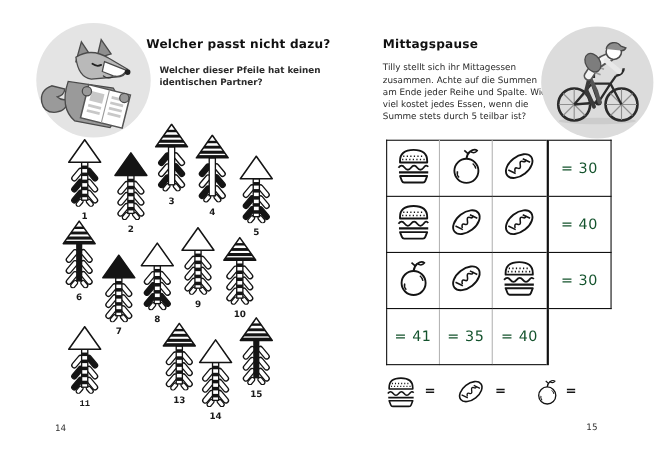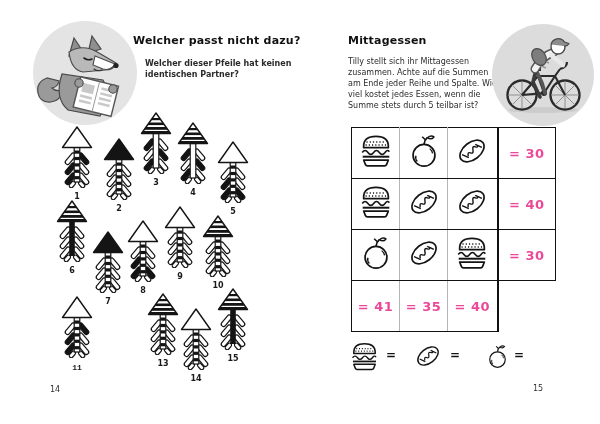--- a/index.html
+++ b/index.html
@@ -25,21 +25,21 @@
   
   #price-grid{border-collapse:collapse;position:absolute;left:351px;top:127px;table-layout:fixed;}
   #price-grid td{height:50px;text-align:center;vertical-align:middle;padding:0;background:#fff;}
   td.c1{border:1.5px solid #111;border-right:1px solid #b5b5b5;}
   td.c2{border-top:1.5px solid #111;border-bottom:1.5px solid #111;
         border-left:1px solid #b5b5b5;border-right:1px solid #b5b5b5;}
   td.c3{border-top:1.5px solid #111;border-bottom:1.5px solid #111;
         border-left:1px solid #b5b5b5;border-right:2.5px solid #111;}
   td.c4{border:1.5px solid #111;border-left:2.5px solid #111;}
   td.miss{border:none;}
-  .sum{font-size:13px;font-weight:bold;letter-spacing:.5px;color:#ec4899;
+  .sum{font-size:13px;font-weight:normal;letter-spacing:.5px;color:#14532d;
        font-family:"DejaVu Sans",sans-serif;}
   
   #answer-line{left:348px;top:337px;width:210px;height:42px;}
   #answer-line .eq{position:absolute;font-size:12px;font-weight:bold;top:11px;}
   #answer-line svg{position:absolute;}
   .hidden-defs{position:absolute;width:0;height:0;overflow:hidden;}
 </style>
 </head>
 <body>
 
@@ -373,21 +373,21 @@
           <rect x="0" y="6" width="36" height="2.2" fill="#141414"></rect>
           <rect x="0" y="10.5" width="36" height="2.6" fill="#141414"></rect>
           <rect x="0" y="15" width="36" height="2.8" fill="#141414"></rect>
           <rect x="0" y="19" width="36" height="2.5" fill="#141414"></rect>
         </g>
       </svg><div class="num">15</div></div>
   </div>
 
 <div id="page-14" class="abs page-num">14</div>
 
-<div id="right-title" class="abs puzzle-title">Mittagessen</div>
+<div id="right-title" class="abs puzzle-title">Mittagspause</div>
 <div id="right-body" class="abs puzzle-body">Tilly stellt sich ihr Mittagessen zusammen. Achte auf die Summen am Ende jeder Reihe und Spalte. Wie viel kostet jedes Essen, wenn die Summe stets durch 5 teilbar ist?</div>
 
 <svg id="bike-circle" class="abs" width="104" height="104" viewBox="0 0 104 104">
   <circle cx="52" cy="52" r="51" fill="#dcdcdc"></circle>
   <ellipse cx="52" cy="87" rx="35" ry="3" fill="#cccccc"></ellipse>
   <circle cx="31" cy="72" r="14.5" fill="none" stroke="#2b2b2b" stroke-width="2.4"></circle>
   <circle cx="74" cy="72" r="14.5" fill="none" stroke="#2b2b2b" stroke-width="2.4"></circle>
   <g stroke="#8f8f8f" stroke-width="1">
     <line x1="31" y1="58" x2="31" y2="86"></line>
       <line x1="17" y1="72" x2="45" y2="72"></line>

